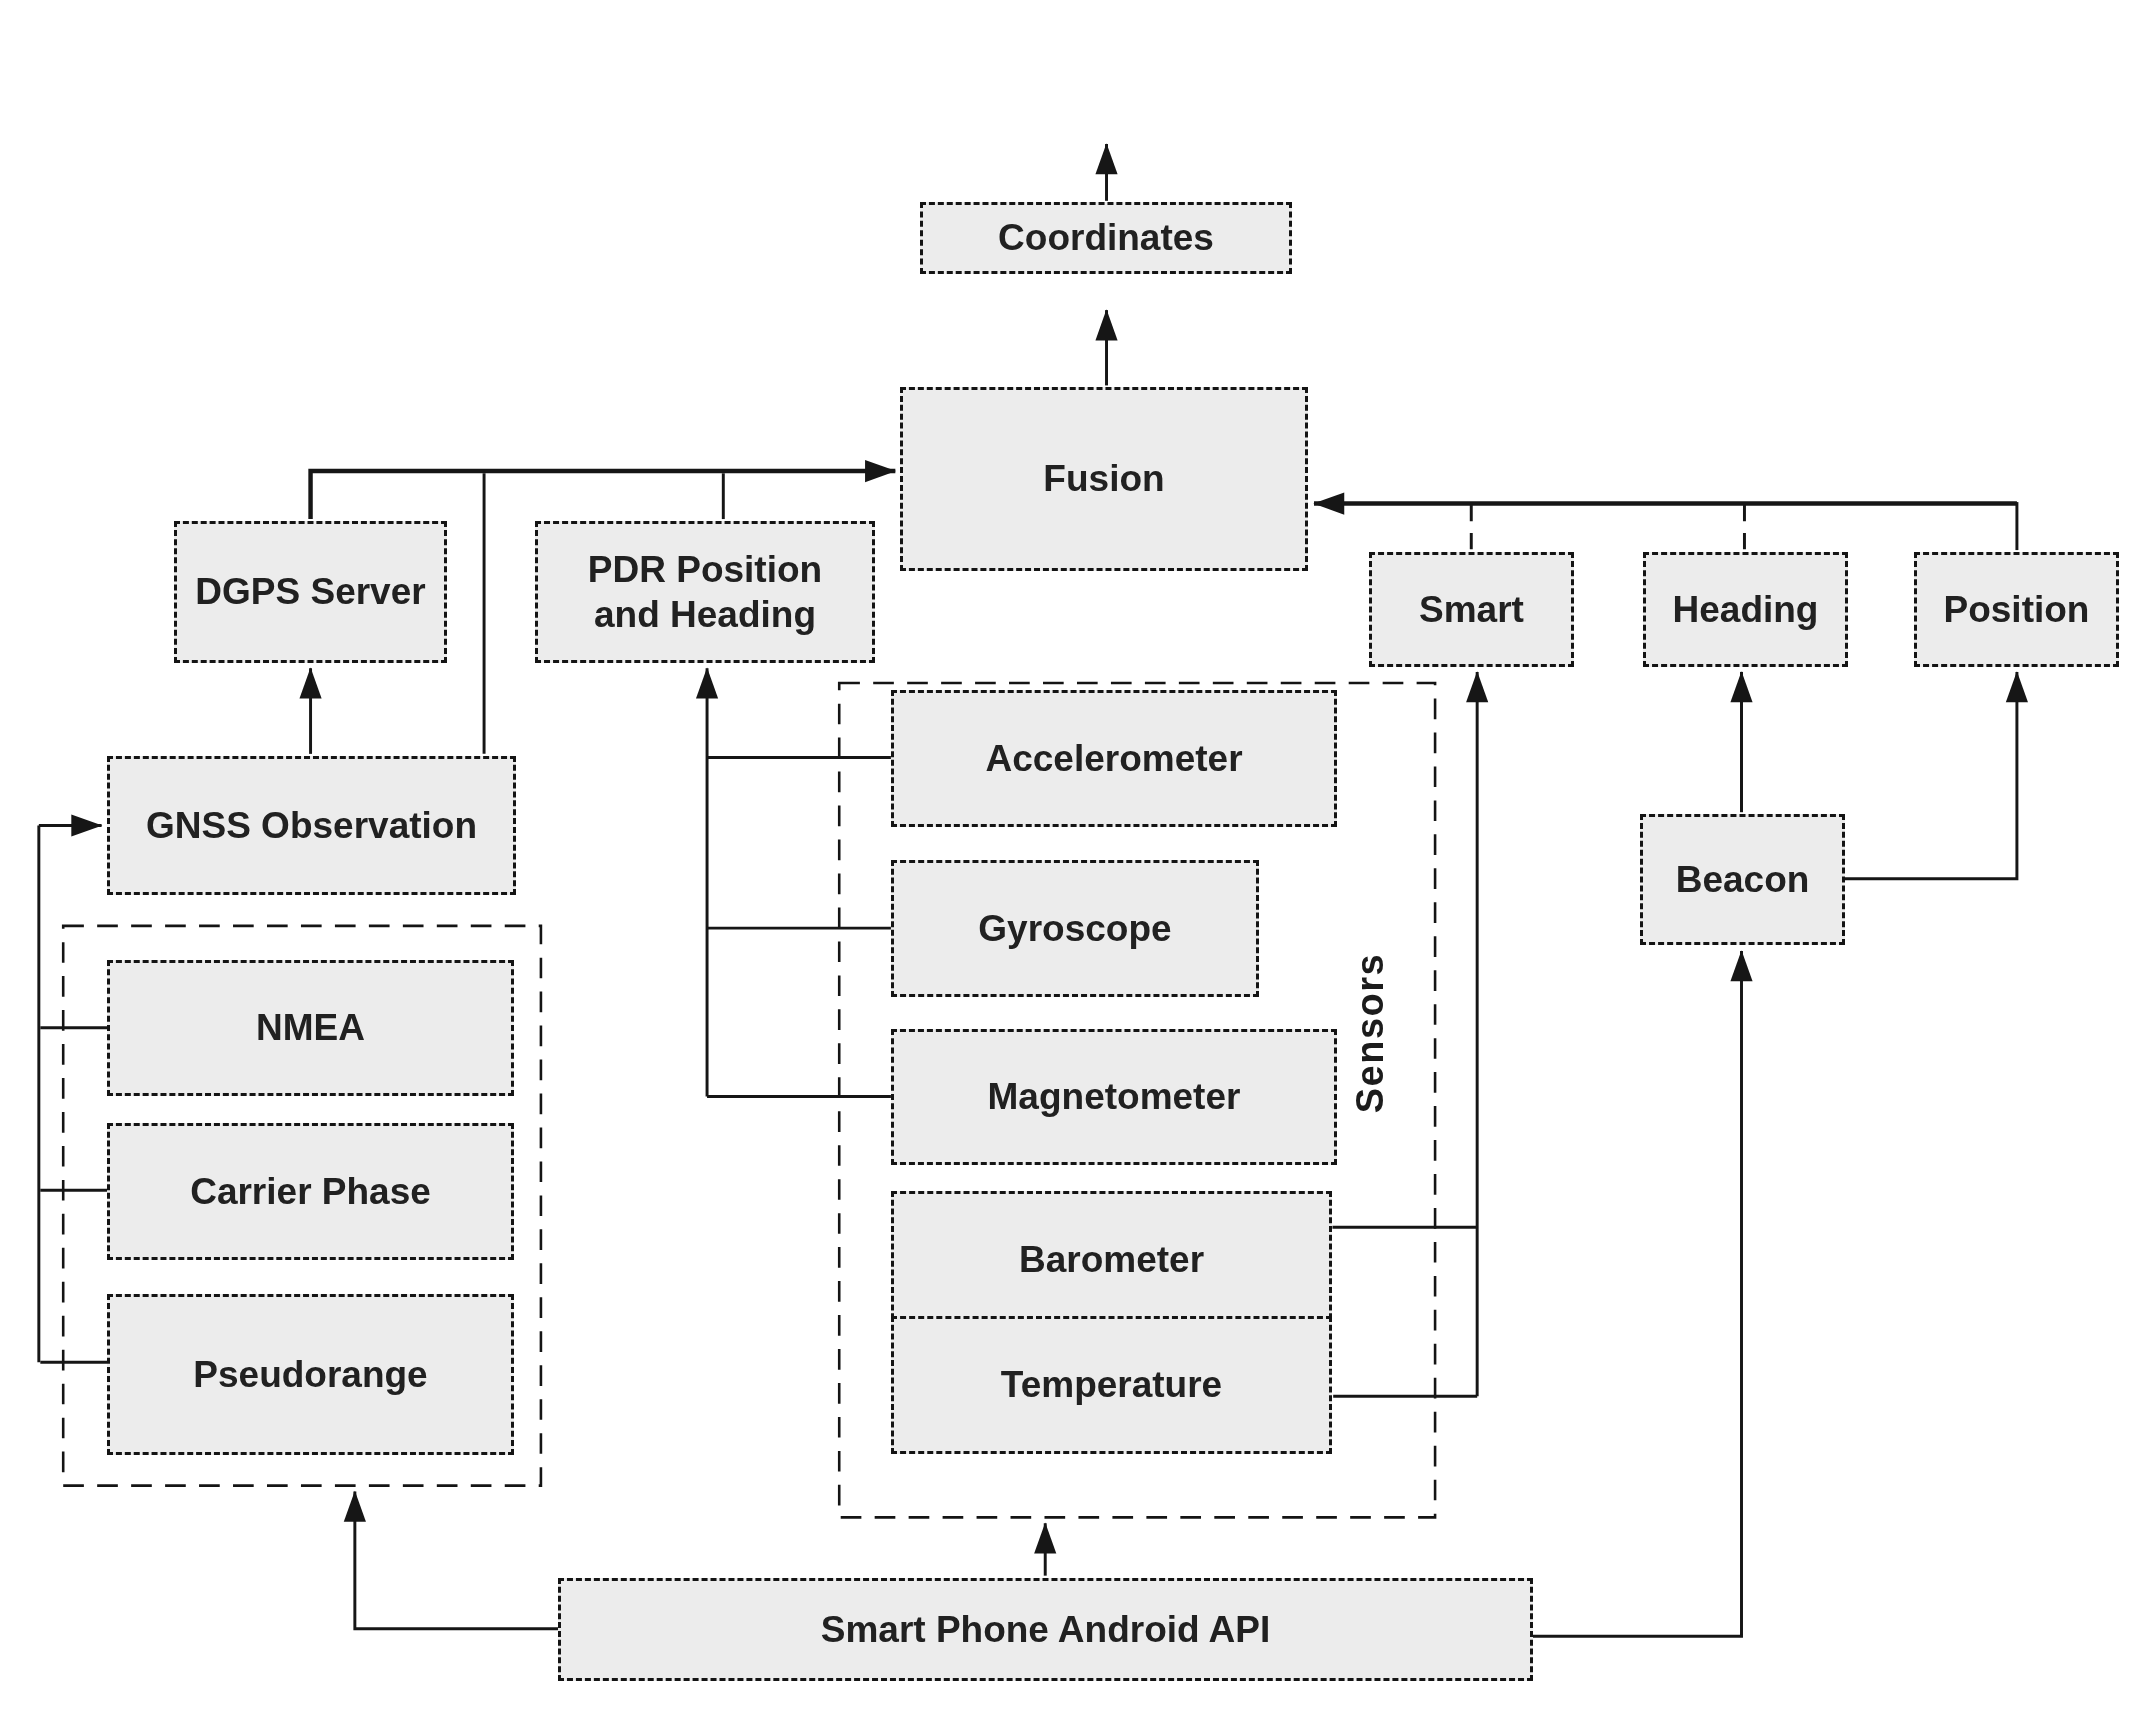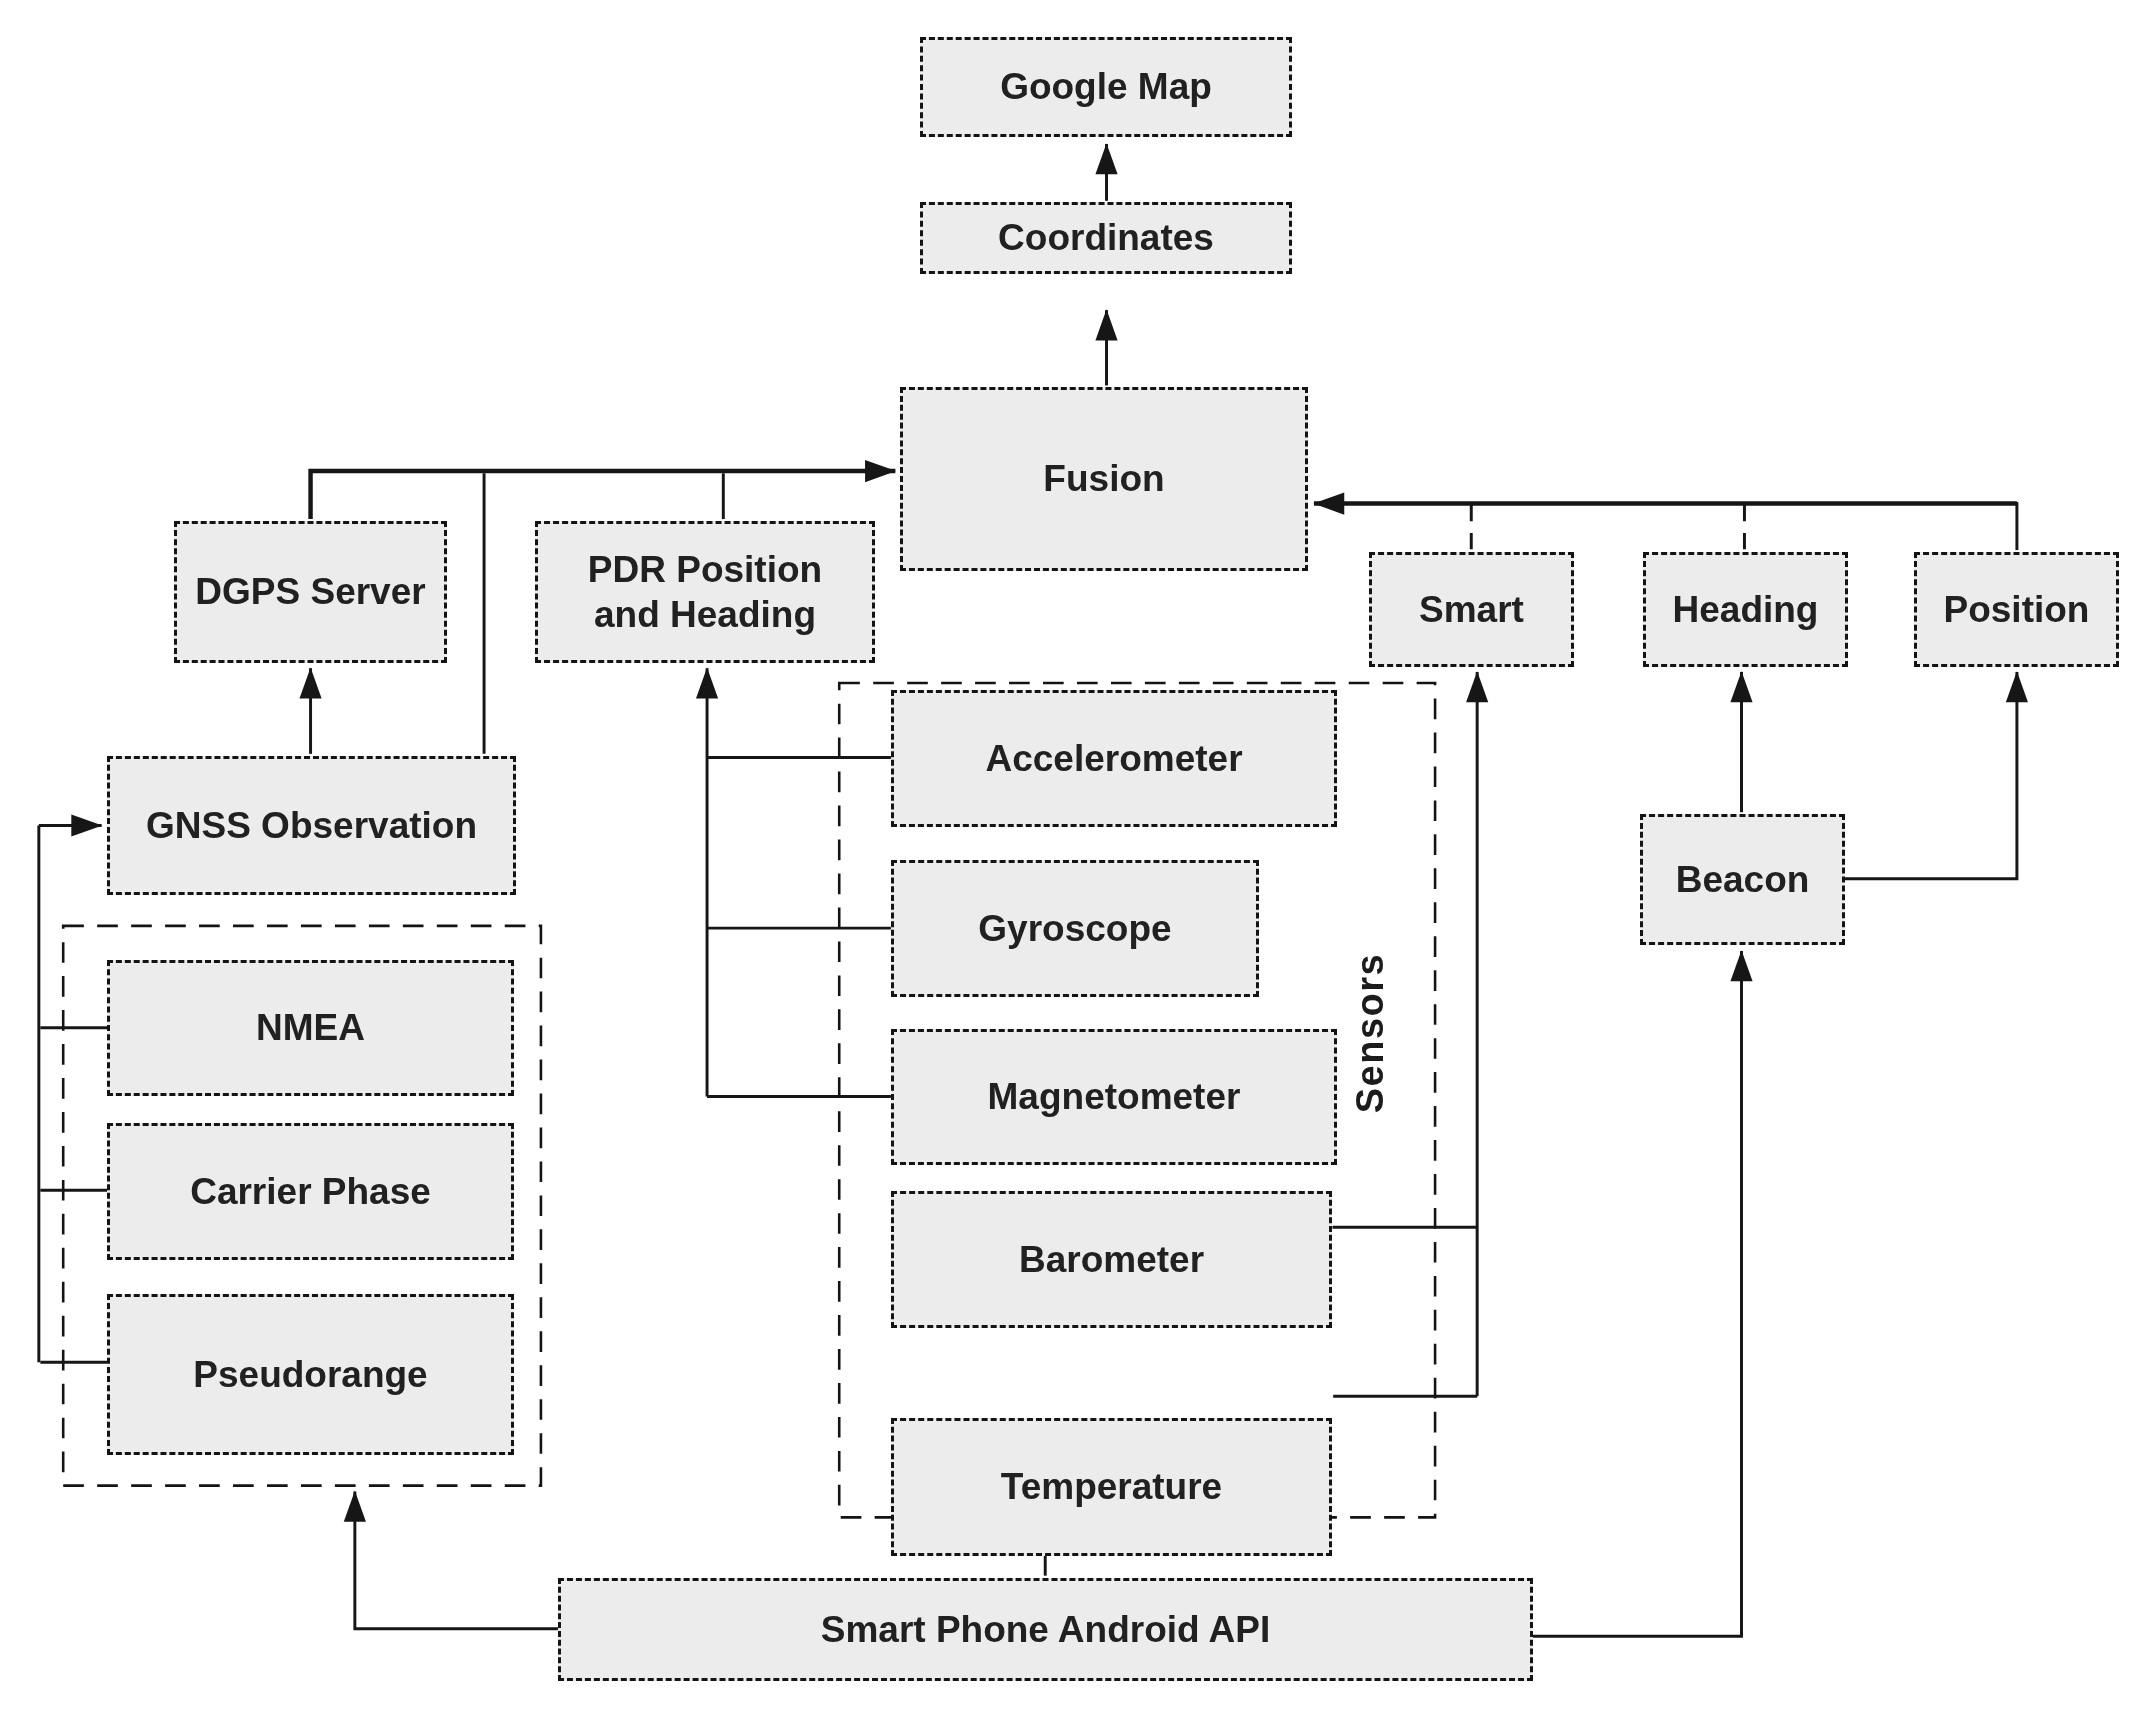--- a/index.html
+++ b/index.html
@@ -82,21 +82,20 @@
     <path d="M2362,684 L2362,745" fill="none" stroke="#161616" stroke-width="4" stroke-dasharray="22 16"></path>
 
     <path d="M2358,1100 L2358,910" fill="none" stroke="#161616" stroke-width="4" marker-end="url(#ah)"></path>
     <path d="M2497,1190 L2731,1190 L2731,910" fill="none" stroke="#161616" stroke-width="4" marker-end="url(#ah)"></path>
 
     <path d="M1415,2134 L1415,2063" fill="none" stroke="#161616" stroke-width="4" marker-end="url(#ah)"></path>
     <path d="M757,2206 L480,2206 L480,2020" fill="none" stroke="#161616" stroke-width="4" marker-end="url(#ah)"></path>
     <path d="M2073,2216 L2358,2216 L2358,1288" fill="none" stroke="#161616" stroke-width="4" marker-end="url(#ah)"></path>
   </svg>
 
-  <div class="node" style="left:920px;top:37px;width:372px;height:100px">Google Map</div>
 
   <div class="node" style="left:920px;top:202px;width:372px;height:72px">Coordinates</div>
 
   <div class="node" style="left:900px;top:387px;width:408px;height:184px">Fusion</div>
 
   <div class="node" style="left:174px;top:521px;width:273px;height:142px">DGPS Server</div>
 
   <div class="node pad-lg" style="left:535px;top:521px;width:340px;height:142px">PDR Position and Heading</div>
 
   <div class="node" style="left:1369px;top:552px;width:205px;height:115px">Smart</div>
@@ -114,21 +113,21 @@
   <div class="node" style="left:107px;top:1294px;width:407px;height:161px">Pseudorange</div>
 
   <div class="node" style="left:891px;top:690px;width:446px;height:137px">Accelerometer</div>
 
   <div class="node" style="left:891px;top:860px;width:368px;height:137px">Gyroscope</div>
 
   <div class="node" style="left:891px;top:1029px;width:446px;height:136px">Magnetometer</div>
 
   <div class="node" style="left:891px;top:1191px;width:441px;height:137px">Barometer</div>
 
-  <div class="node" style="left:891px;top:1418px;width:441px;height:138px">Temperature</div>
+  <div class="node" style="left:891px;top:1316px;width:441px;height:138px">Temperature</div>
 
   <div class="node" style="left:1640px;top:814px;width:205px;height:131px">Beacon</div>
 
   <div class="node" style="left:558px;top:1578px;width:975px;height:103px">Smart Phone Android API</div>
 
   <div class="vlabel" style="left:1370px;top:1033px">Sensors</div>
 
 </div>
 
 

